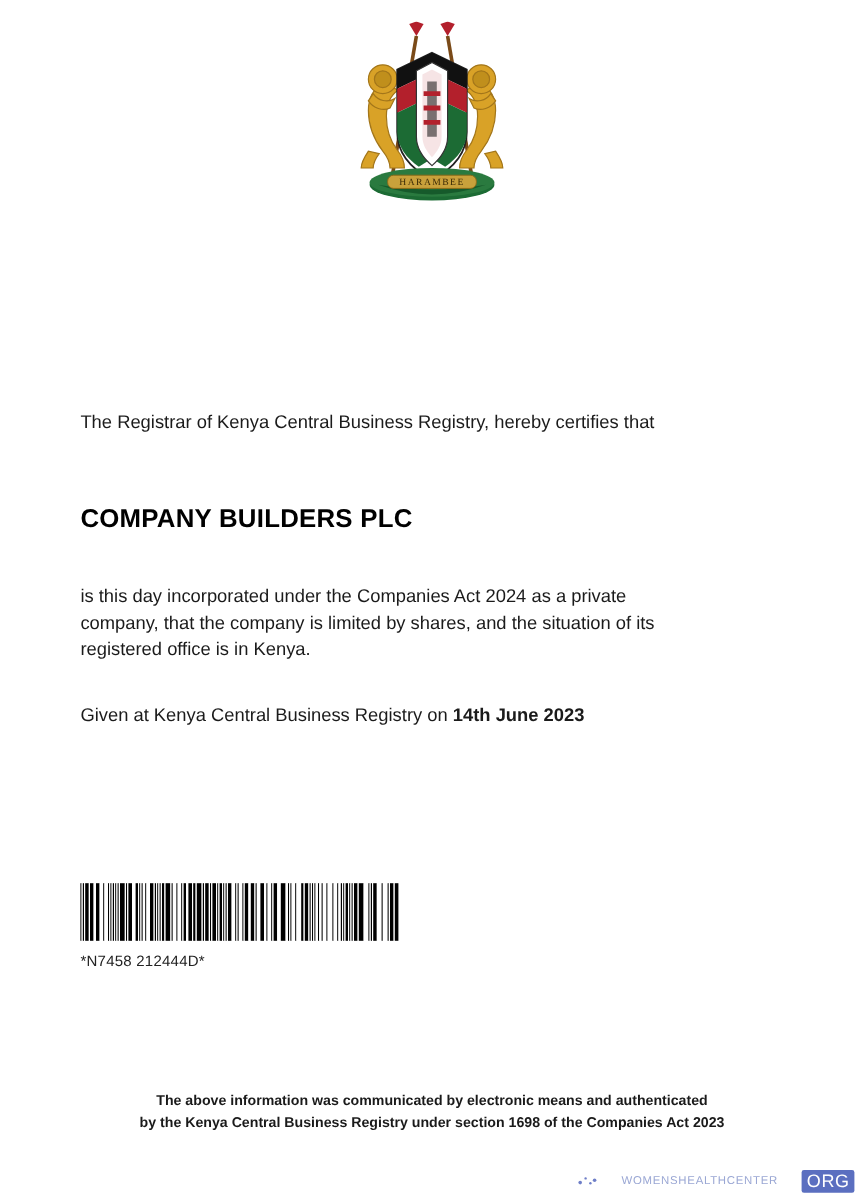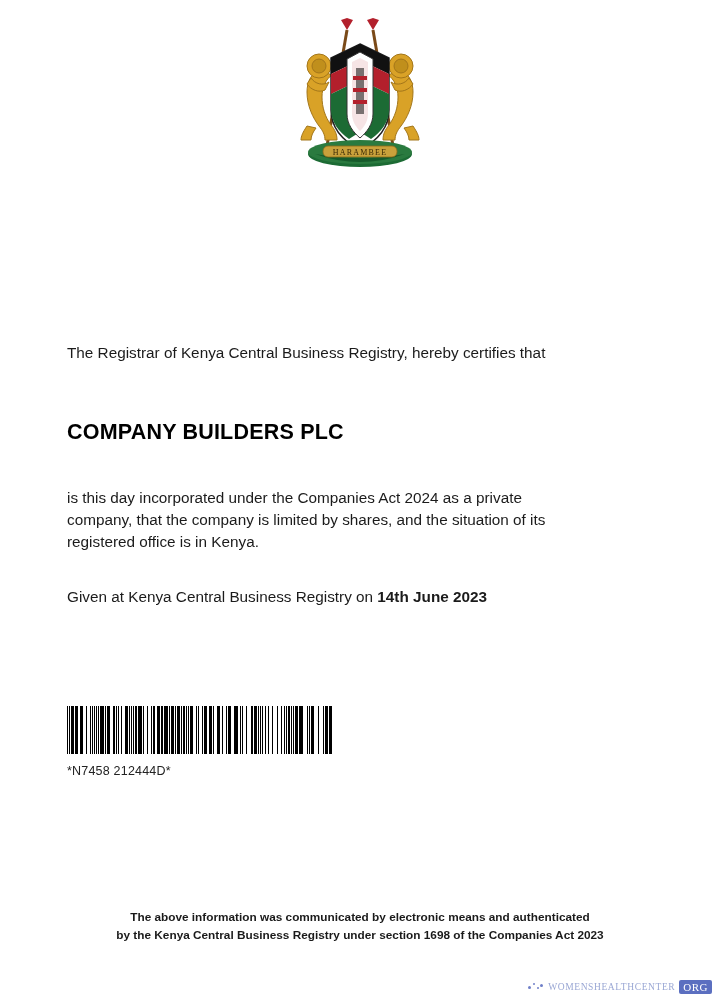--- a/index.html
+++ b/index.html
@@ -83,21 +83,21 @@
     color: #000;
   }
   .para-incorp { top: 487px; }
   .para-given { top: 586px; }
   .para-given b { font-weight: bold; }
 
   
   .barcode-area {
     position: absolute;
     left: 67px;
-    top: 706px;
+    top: 736px;
   }
   .barcode {
     height: 48px;
     width: 264px;
     display: flex;
     align-items: stretch;
   }
   .barcode span { display: block; height: 100%; }
   .barcode-text {
     margin-top: 10px;
@@ -119,44 +119,43 @@
     color: #1a1a1a;
   }
 
   
   .watermark {
     position: absolute;
     right: 8px;
     bottom: 6px;
     display: flex;
     align-items: center;
-    gap: 4px;
+    gap: 20px;
     font-size: 9.5px;
     letter-spacing: 0.6px;
     color: #9aa7d4;
-    font-family: Liberation Serif, serif;
   }
   .watermark .wm-dots {
     display: inline-block;
     width: 16px;
     height: 10px;
     position: relative;
   }
   .watermark .wm-dots i {
     position: absolute;
     background: #6f7fc8;
     border-radius: 50%;
     display: block;
   }
   .watermark .wm-org {
     background: #5b6fc0;
     color: #fff;
     padding: 1px 4px;
     border-radius: 2px;
-    font-size: 11px;
+    font-size: 15px;
     letter-spacing: 0.5px;
   }
 </style>
 </head>
 <body>
 
 <div class="page">
 
   <div class="crest-wrap">
     <div class="crest">

